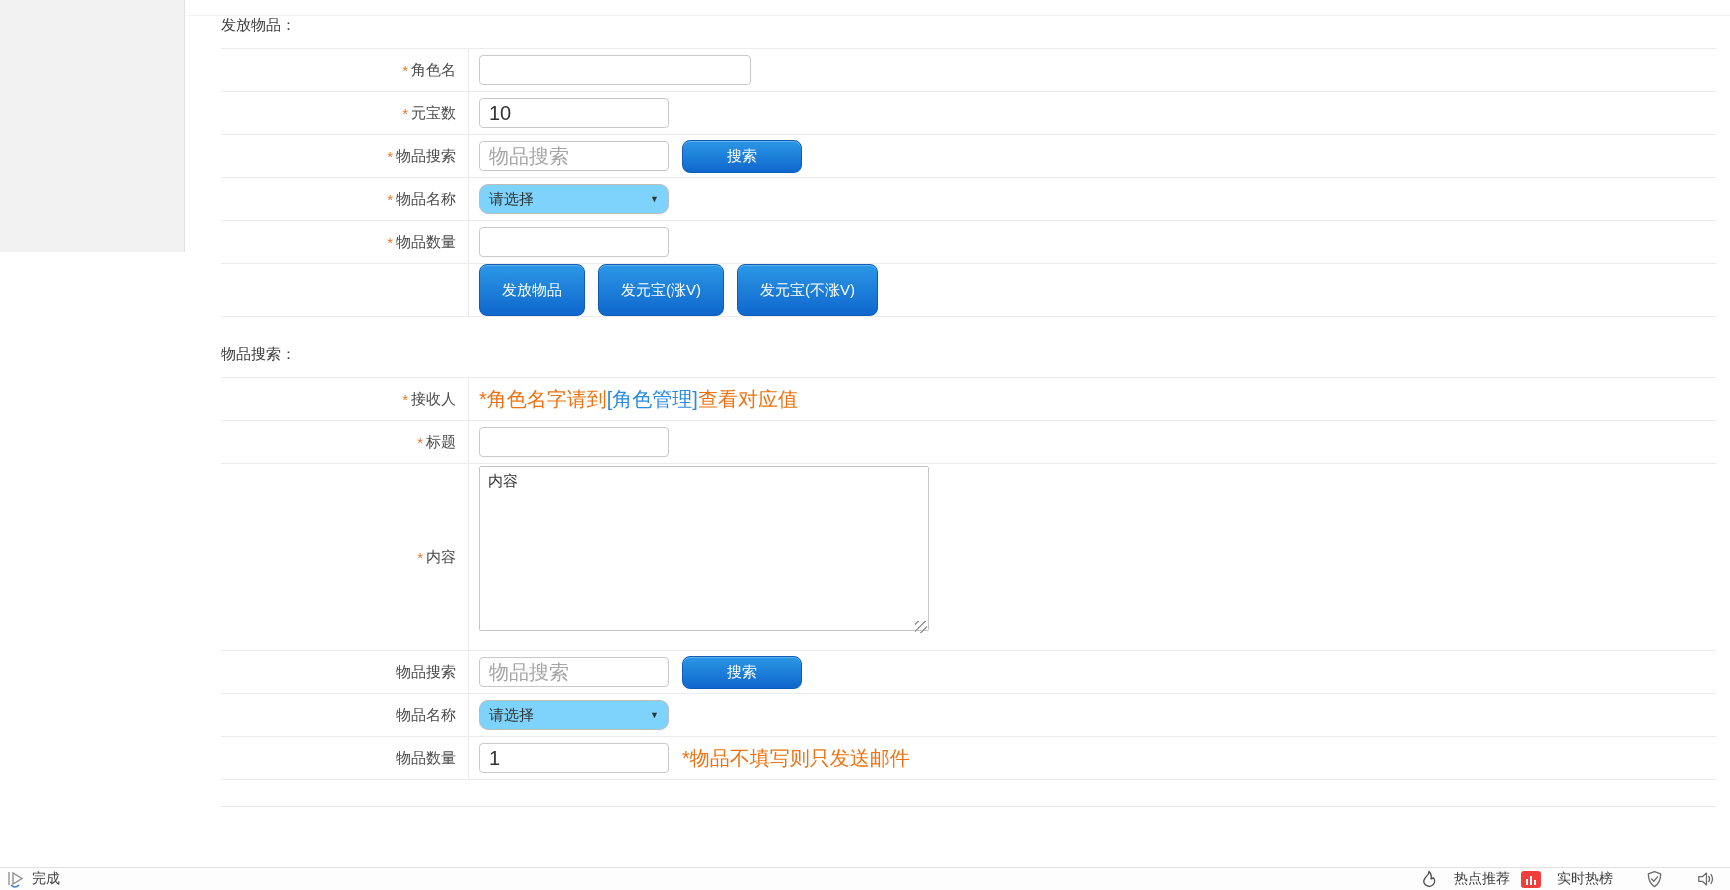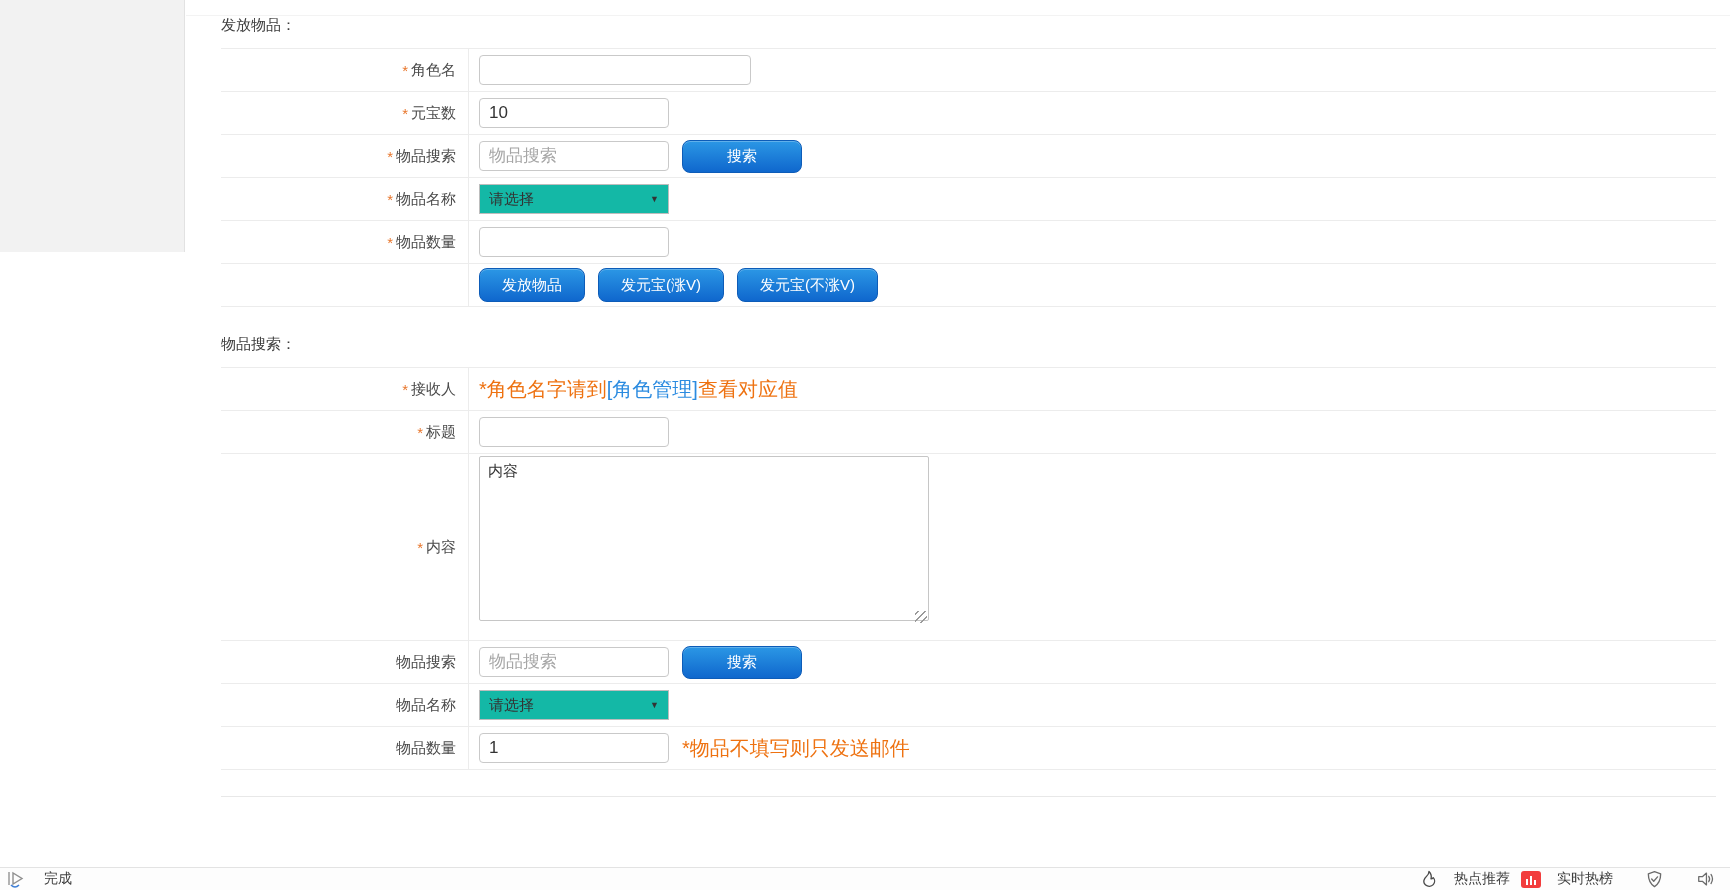--- a/index.html
+++ b/index.html
@@ -20,36 +20,36 @@
 
   .ftable { width:100%; border-top:1px solid #ececec; }
   .frow { display:flex; align-items:stretch; border-bottom:1px solid #ececec; min-height:43px; }
   .flabel { width:248px; flex:0 0 248px; border-right:1px solid #ececec;
     display:flex; align-items:center; justify-content:flex-end;
     padding-right:12px; font-size:15px; color:#4a4a4a; }
   .req { color:#e8752a; margin-right:3px; }
   .fctrl { flex:1; display:flex; align-items:center; padding-left:10px; gap:13px; }
 
   .tbox { height:30px; border:1px solid #c9c9c9; border-radius:4px; background:#fff;
-    padding:0 9px; font-size:17px; color:#333; outline:none;
+    padding:0 9px; font-size:20px; color:#333; outline:none;
     font-family:"Liberation Sans","DejaVu Sans",sans-serif; }
   .tbox::placeholder { color:#a6a6a6; opacity:1; }
   .w190 { width:190px; } .w272 { width:272px; }
 
-  .select { width:190px; height:30px; border:1px solid #bdbdbd; border-radius:0;
-    background:#14b8a6; display:flex; align-items:center; justify-content:space-between;
+  .select { width:190px; height:30px; border:1px solid #bdbdbd; border-radius:9px;
+    background:#7dd3fc; display:flex; align-items:center; justify-content:space-between;
     padding:0 9px; font-size:15px; color:#333; cursor:default; }
   .select .arrow { font-size:9px; color:#333; }
 
   .btn { border:1px solid #0d5cb8; border-radius:8px; color:#fff; font-size:15px;
     background:linear-gradient(#2b97e5,#0f67cd); cursor:pointer;
     font-family:"Liberation Sans","DejaVu Sans",sans-serif;
     box-shadow:inset 0 1px 0 rgba(255,255,255,.25); }
   .btn-search { width:120px; height:33px; }
-  .btn-action { height:34px; padding:0 22px; }
+  .btn-action { height:52px; padding:0 22px; }
 
   .hint { font-size:20px; color:#ee7211; white-space:nowrap; }
   .hint .lnk { color:#2b8be0; cursor:pointer; }
 
   .row-content { min-height:187px; }
   .row-content .fctrl { align-items:flex-start; padding-top:2px; }
   textarea.area { width:450px; height:165px; border:1px solid #c6c6c6; border-radius:2px;
     padding:5px 8px; font-size:15px; color:#333; resize:none; outline:none;
     font-family:"Liberation Sans","DejaVu Sans",sans-serif; position:relative; }
   .area-wrap { position:relative; }
@@ -57,21 +57,21 @@
     background:repeating-linear-gradient(135deg,transparent 0 2px,#9a9a9a 2px 3px,transparent 3px 5px); }
 
   .bottom-divider { border-top:1px solid #e8e8e8; margin-top:26px; }
 
   
   .statusbar { position:absolute; left:0; right:0; bottom:0; height:23px;
     background:#fdfdfd; border-top:1px solid #e3e3e3; display:flex;
     align-items:center; justify-content:space-between; padding:0 14px 0 6px;
     font-size:14px; color:#3f3f3f; }
   .sb-left, .sb-right { display:flex; align-items:center; }
-  .sb-left { gap:16px;justify-content:space-between; }
+  .sb-left { gap:4px;justify-content:space-between; }
   .sb-right { gap:11px; }
   .sb-item { display:flex; align-items:center; gap:16px; cursor:pointer; }
   .badge-red { width:20px; height:17px; background:#f23d3d; border-radius:3px;
     display:flex; align-items:flex-end; justify-content:center; gap:2px; padding-bottom:3px; }
   .badge-red i { display:block; width:2px; background:#fff; }
   .b1{height:6px;} .b2{height:9px;} .b3{height:5px;}
   .sb-gap { width:10px; }
   svg { display:block; }
 </style>
 </head>

